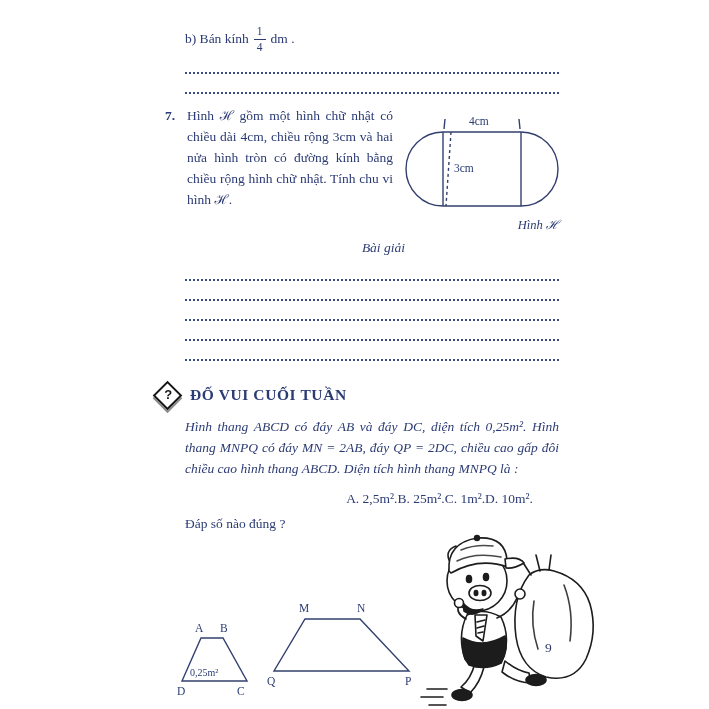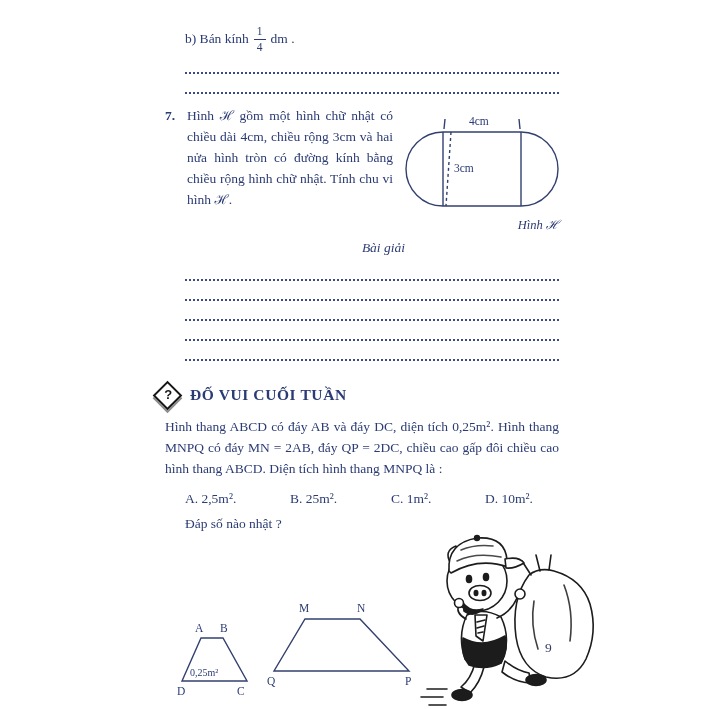--- a/index.html
+++ b/index.html
@@ -29,22 +29,22 @@
   .bai-giai { font-style:italic; margin:3px 0 2px 130px; width:110px; text-align:right; }
   
   .pz-head { display:flex; align-items:center; gap:12px; margin:22px 0 10px -8px; }
   .diamond {
     width:21px; height:21px; border:2.6px solid #161616; background:#fff;
     transform:rotate(45deg); display:flex; align-items:center; justify-content:center;
     box-shadow:2px 2px 0 rgba(0,0,0,.45);
   }
   .diamond i { transform:rotate(-45deg); font-style:normal; font-weight:bold; font-size:13px; color:#161616; font-family:"Liberation Sans",sans-serif; }
   .pz-title { font-weight:bold; font-size:15.5px; letter-spacing:.6px;text-align:center; }
-  .pz-body { text-align:justify; }
-  .pz-opts { display:flex; justify-content:space-between; margin:9px 0 4px 20px; width:348px; }
+  .pz-body { margin-left:20px; text-align:justify;font-style:italic; }
+  .pz-opts { display:flex; justify-content:flex-end; margin:9px 0 4px 20px; width:348px; }
   .pz-prompt { margin-left:20px; }
   
   .figs { position:relative; height:222px; margin-top:6px; }
   .trap-small { position:absolute; left:12px; top:78px; }
   .trap-large { position:absolute; left:98px; top:58px; }
   .pig { position:absolute; left:248px; top:-22px; }
   svg text { font-family:"Liberation Serif","DejaVu Serif",serif; fill:#2b3b74; }
   .page-num { position:absolute; left:545px; top:638px; font-size:13.5px; color:#333c66; }
 </style>
 </head>
@@ -100,21 +100,21 @@
         </span>
       <span class="pz-title">ĐỐ VUI CUỐI TUẦN</span>
     </div>
     <p class="pz-body">Hình thang ABCD có đáy AB và đáy DC, diện tích 0,25m². Hình thang MNPQ có đáy MN = 2AB, đáy QP = 2DC, chiều cao gấp đôi chiều cao hình thang ABCD. Diện tích hình thang MNPQ là :</p>
     <div class="pz-opts">
       <span>A. 2,5m².</span>
       <span>B. 25m².</span>
       <span>C. 1m².</span>
       <span>D. 10m².</span>
     </div>
-    <p class="pz-prompt">Đáp số nào nhật ?</p>
+    <p class="pz-prompt">Đáp số nào đúng ?</p>
 
     <div class="figs">
 
       <svg class="trap-small" width="96" height="82" viewBox="0 0 96 82">
         <polygon points="24,19 46,19 70,62 5,62" fill="none" stroke="#33406f" stroke-width="1.4"></polygon>
         <text x="18" y="13" font-size="11.5">A</text>
         <text x="43" y="13" font-size="11.5">B</text>
         <text x="0" y="76" font-size="11.5">D</text>
         <text x="60" y="76" font-size="11.5">C</text>
         <text x="13" y="57" font-size="10">0,25m²</text>

